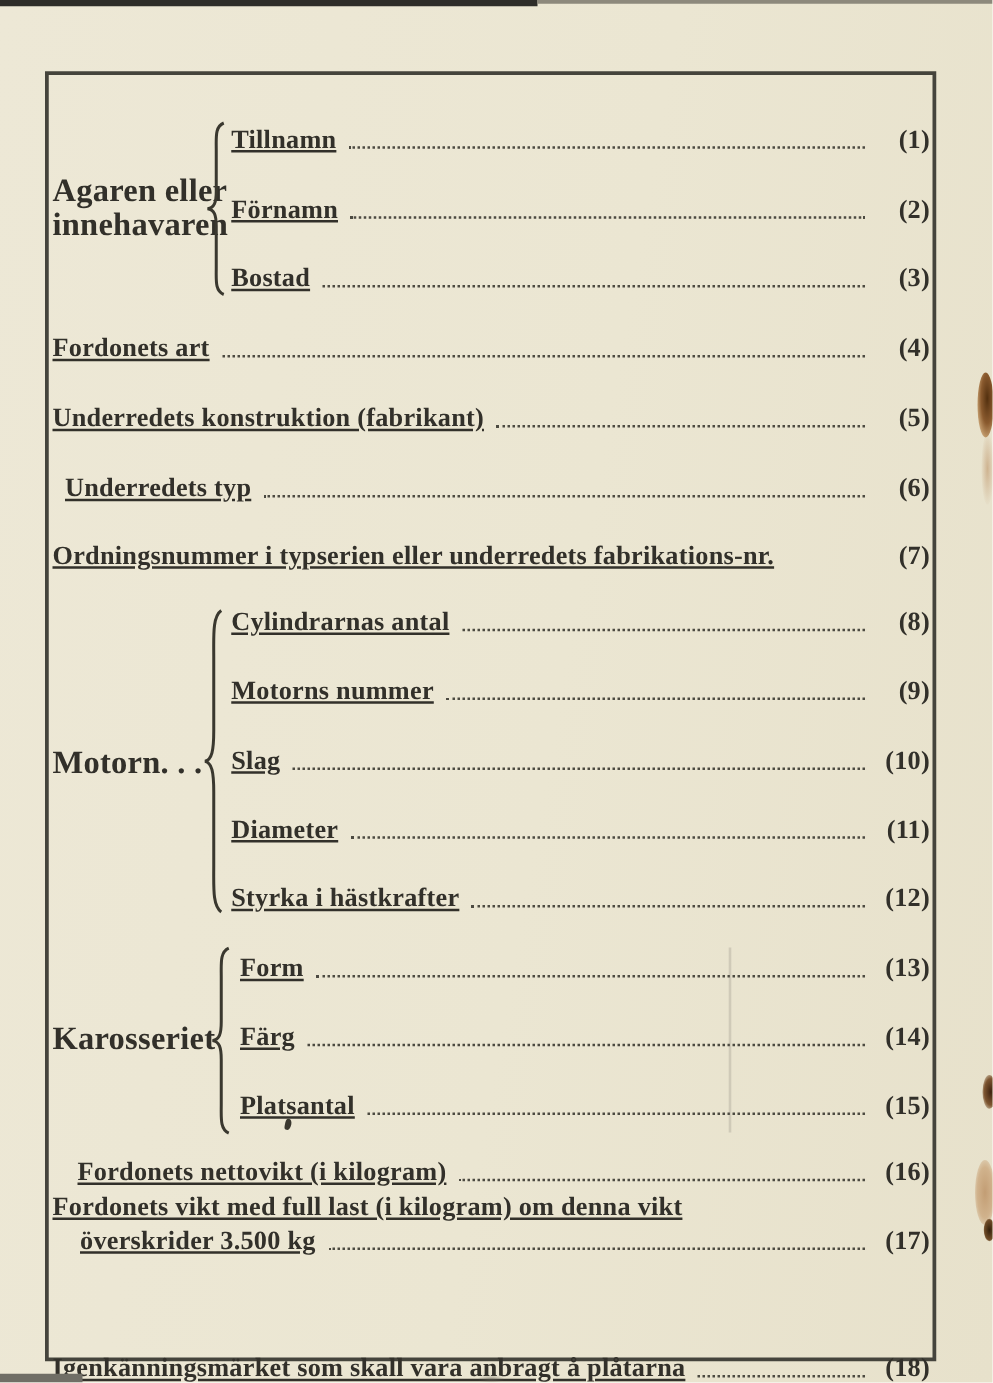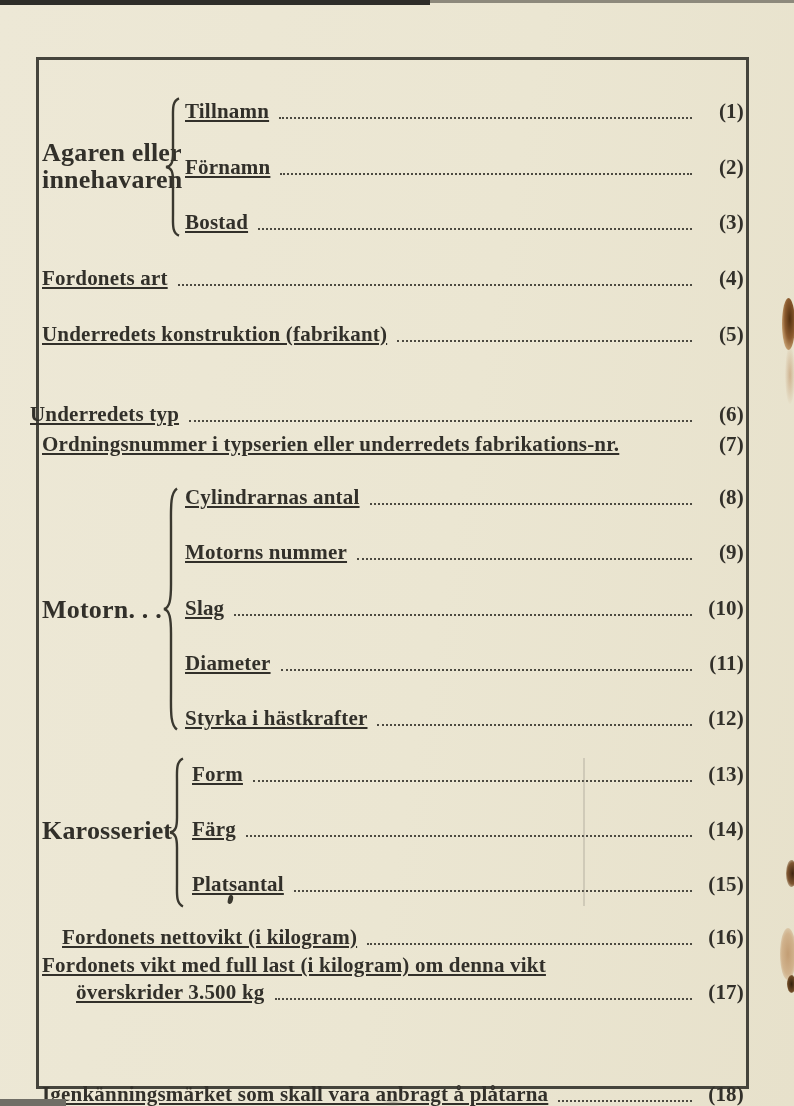--- a/index.html
+++ b/index.html
@@ -91,21 +91,21 @@
   <div class="row" style="left:42px;top:265px;">
     <span class="label">Fordonets art</span>
     <span class="leader"></span>
     <span class="num">(4)</span>
   </div>
   <div class="row" style="left:42px;top:321px;">
     <span class="label">Underredets konstruktion (fabrikant)</span>
     <span class="leader"></span>
     <span class="num">(5)</span>
   </div>
-  <div class="row" style="left:30px;top:377px;margin-top:24px;">
+  <div class="row" style="left:52px;top:377px;">
     <span class="label">Underredets typ</span>
     <span class="leader"></span>
     <span class="num">(6)</span>
   </div>
   <div class="row" style="left:42px;top:431px;">
     <span class="label">Ordningsnummer i typserien eller underredets fabrikations-nr.</span>
     <span class="spacer"></span>
     <span class="num">(7)</span>
   </div>
 
@@ -162,21 +162,21 @@
   </div>
 
   <div class="row" style="left:42px;top:924px;margin-left:20px;">
     <span class="label">Fordonets nettovikt (i kilogram)</span>
     <span class="leader"></span>
     <span class="num">(16)</span>
   </div>
   <div class="row" style="left:42px;top:952px;">
     <span class="label">Fordonets vikt med full last (i kilogram) om denna vikt</span>
   </div>
-  <div class="row" style="left:64px;top:979px;margin-left:12px;">
+  <div class="row" style="left:64px;top:979px;">
     <span class="label">överskrider 3.500 kg</span>
     <span class="leader"></span>
     <span class="num">(17)</span>
   </div>
   <div class="row" style="left:42px;top:1081px;">
     <span class="label">Igenkänningsmärket som skall vara anbragt å plåtarna</span>
     <span class="leader"></span>
     <span class="num">(18)</span>
   </div>
 

